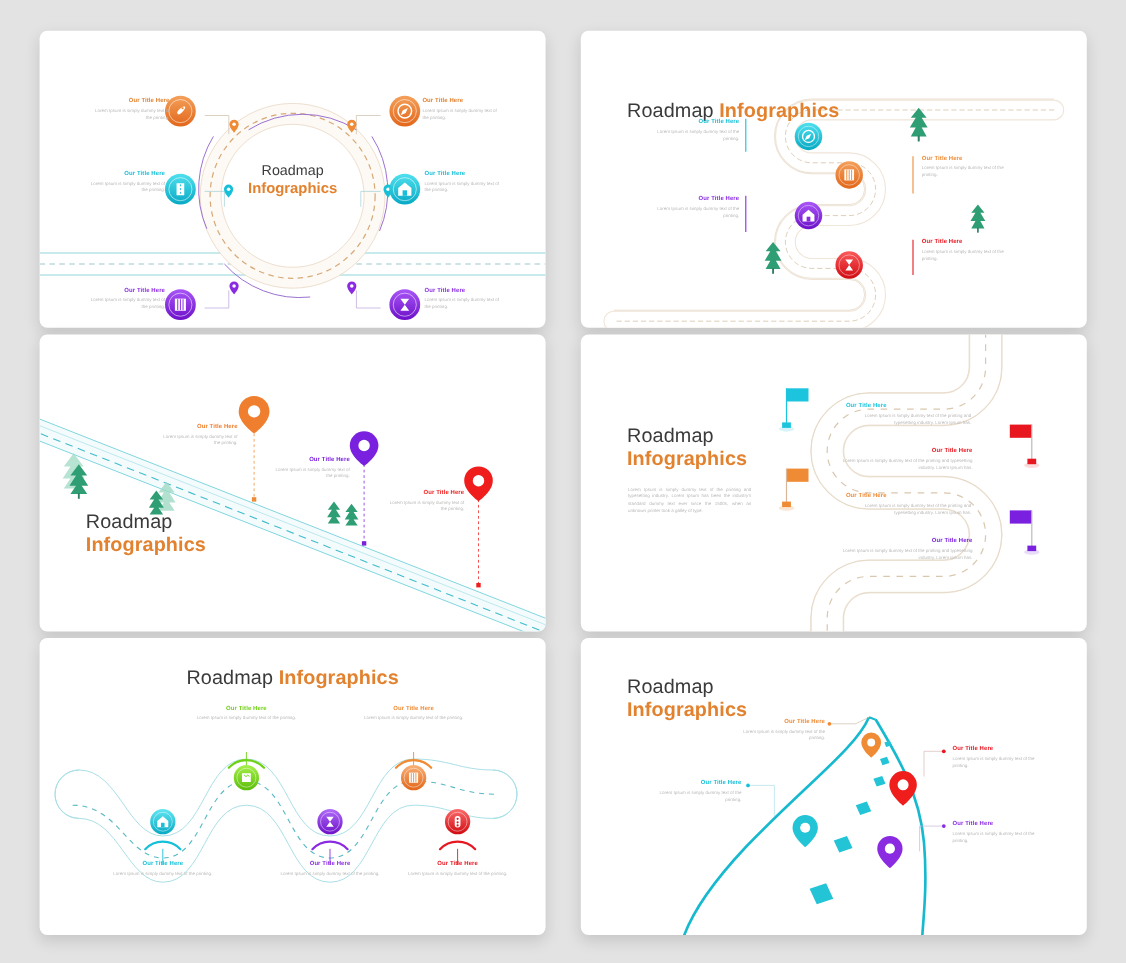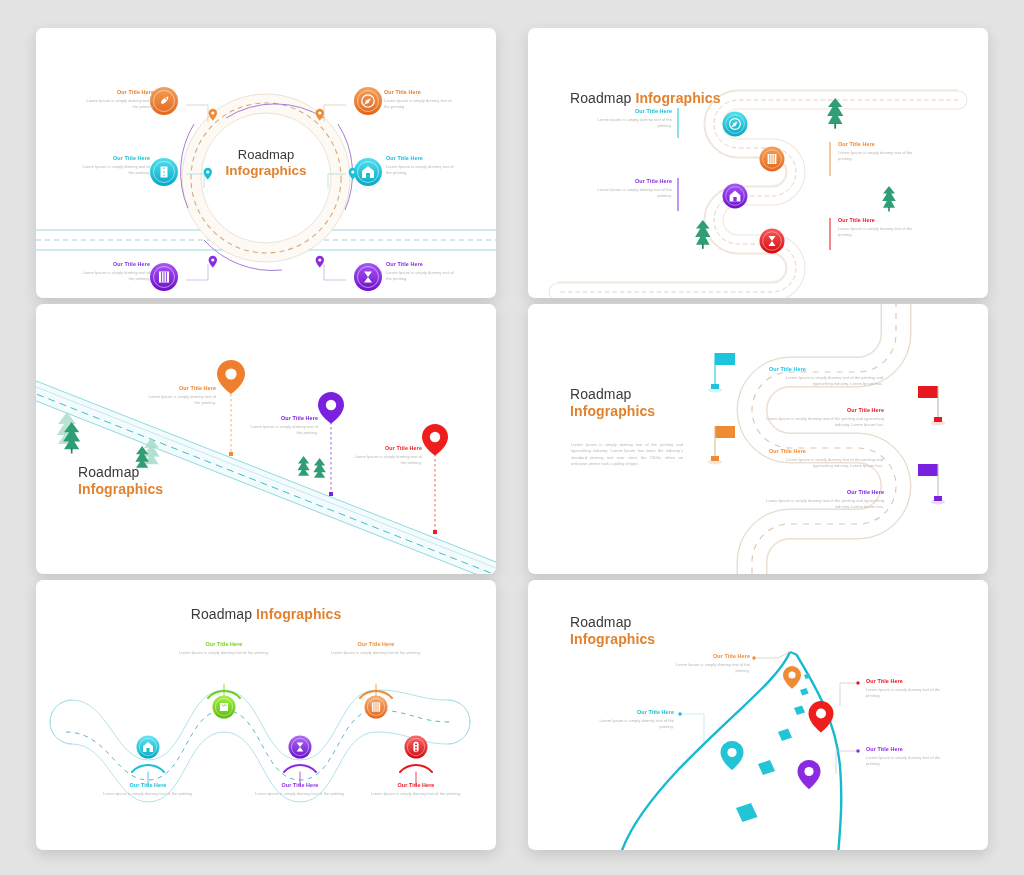--- a/index.html
+++ b/index.html
@@ -22,21 +22,21 @@
   }
   .svgfull{position:absolute;inset:0;width:100%;height:100%;display:block;}
 
   
   .tt{font-size:5.4px;font-weight:bold;letter-spacing:.1px;line-height:1.1;}
   .bd{font-size:4.1px;color:#b9b7b6;line-height:1.55;font-weight:400;}
   .blk{position:absolute;}
   .r{text-align:right;} .l{text-align:left;} .c{text-align:center;}
 
   
-  .htitle{position:absolute;font-size:14px;font-weight:400;color:#3a3a3a;letter-spacing:.1px;white-space:nowrap;}
+  .htitle{position:absolute;font-size:18px;font-weight:400;color:#3a3a3a;letter-spacing:.1px;white-space:nowrap;}
   .htitle .o{color:#e2822f;font-weight:700;}
   .htitle.stack{line-height:1.18;white-space:normal;}
   .htitle.stack .o{display:block;}
 
   
   .ctr{position:absolute;left:50%;top:50%;transform:translate(-50%,-50%);text-align:center;white-space:nowrap;}
   .ctr .l1{font-size:13px;color:#3b3b3b;line-height:1.12;}
   .ctr .l2{font-size:13.5px;color:#e2822f;font-weight:700;line-height:1.12;}
 </style>
 </head>

